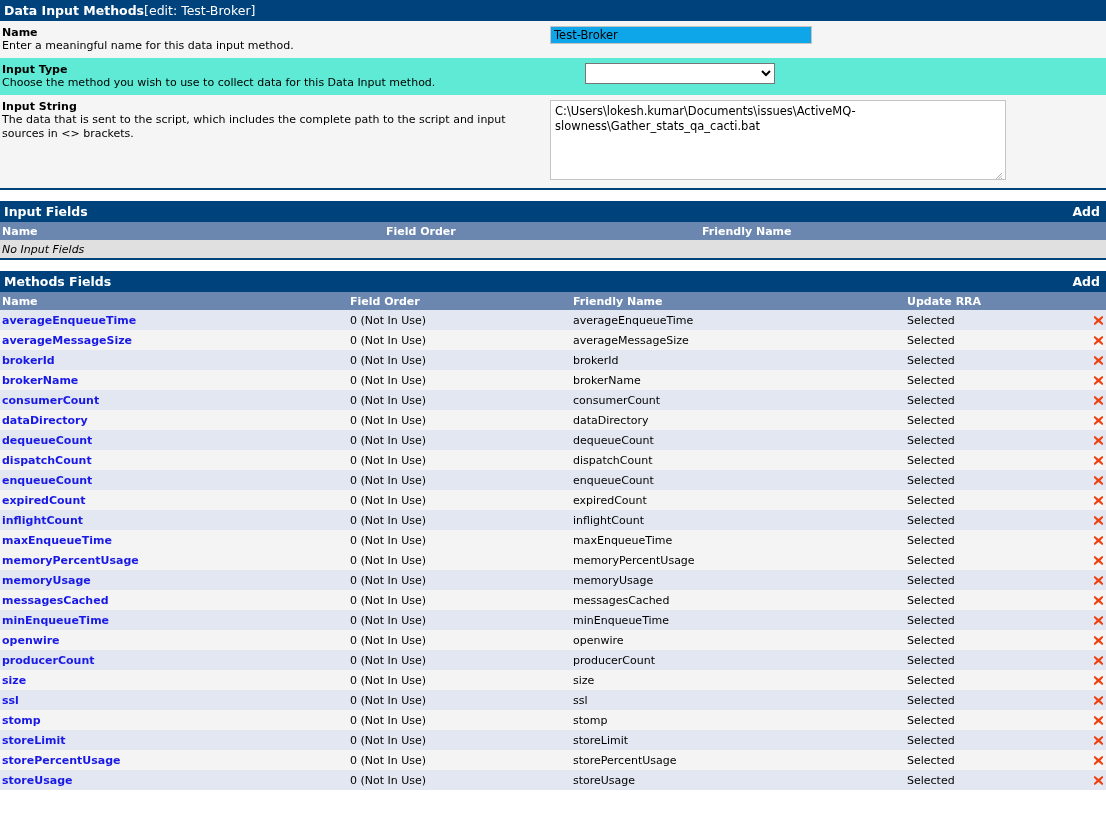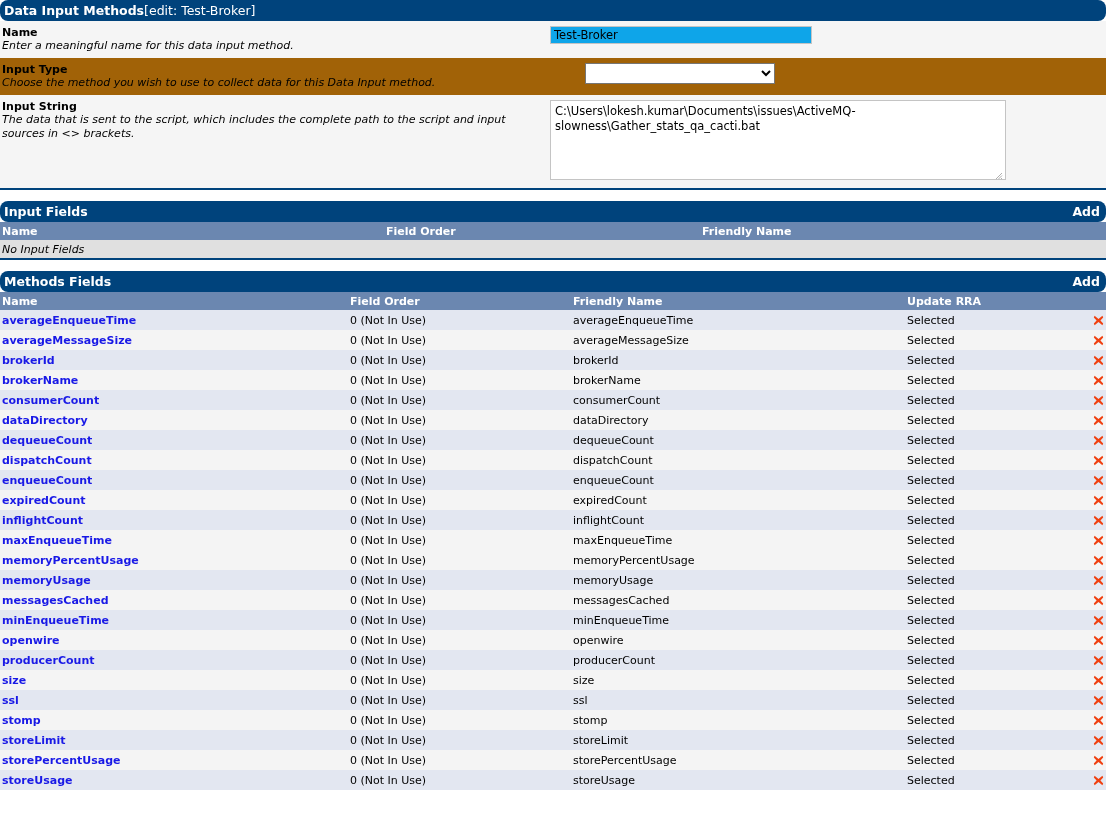--- a/index.html
+++ b/index.html
@@ -22,21 +22,20 @@
     background: #00437c;
     color: #ffffff;
     font-weight: bold;
     font-size: 12.5px;
     height: 21px;
     line-height: 21px;
     padding: 0 6px 0 4px;
     display: flex;
     justify-content: space-between;
     box-sizing: border-box;
-    border-radius: 8px;
   }
   .section-bar .bar-title { white-space: nowrap; }
   .section-bar .bar-title .edit-note {
     font-weight: normal;
     font-size: 12.5px;
   }
   .section-bar .bar-add {
     color: #ffffff;
     text-decoration: none;
     font-weight: bold;
@@ -47,42 +46,41 @@
   
   .form-panel {
     border-bottom: 2px solid #00437c;
   }
   .form-row {
     display: flex;
     align-items: flex-start;
     box-sizing: border-box;
   }
   .form-row.shade-a { background: #f5f5f5; }
-  .form-row.shade-b { background: #a16207; gap: 35px; }
+  .form-row.shade-b { background: #5eead4; gap: 35px; }
   .form-row .label-cell {
     width: 550px;
     box-sizing: border-box;
     padding: 5px 6px 5px 2px;
   }
   .form-row .field-cell {
     flex: 1;
     box-sizing: border-box;
     padding: 5px 0 5px 0;
   }
   .field-title {
     font-weight: bold;
     font-size: 11px;
     line-height: 13px;
     color: #000;
   }
   .field-desc {
     font-size: 11px;
     line-height: 14px;
     color: #000;
-    font-style: italic;
   }
 
   input.text-input {
     width: 262px;
     height: 18px;
     box-sizing: border-box;
     border: 1px solid #c4c4c4;
     background: #0ea5e9;
     font-family: "DejaVu Sans", "Liberation Sans", sans-serif;
     font-size: 11.5px;

